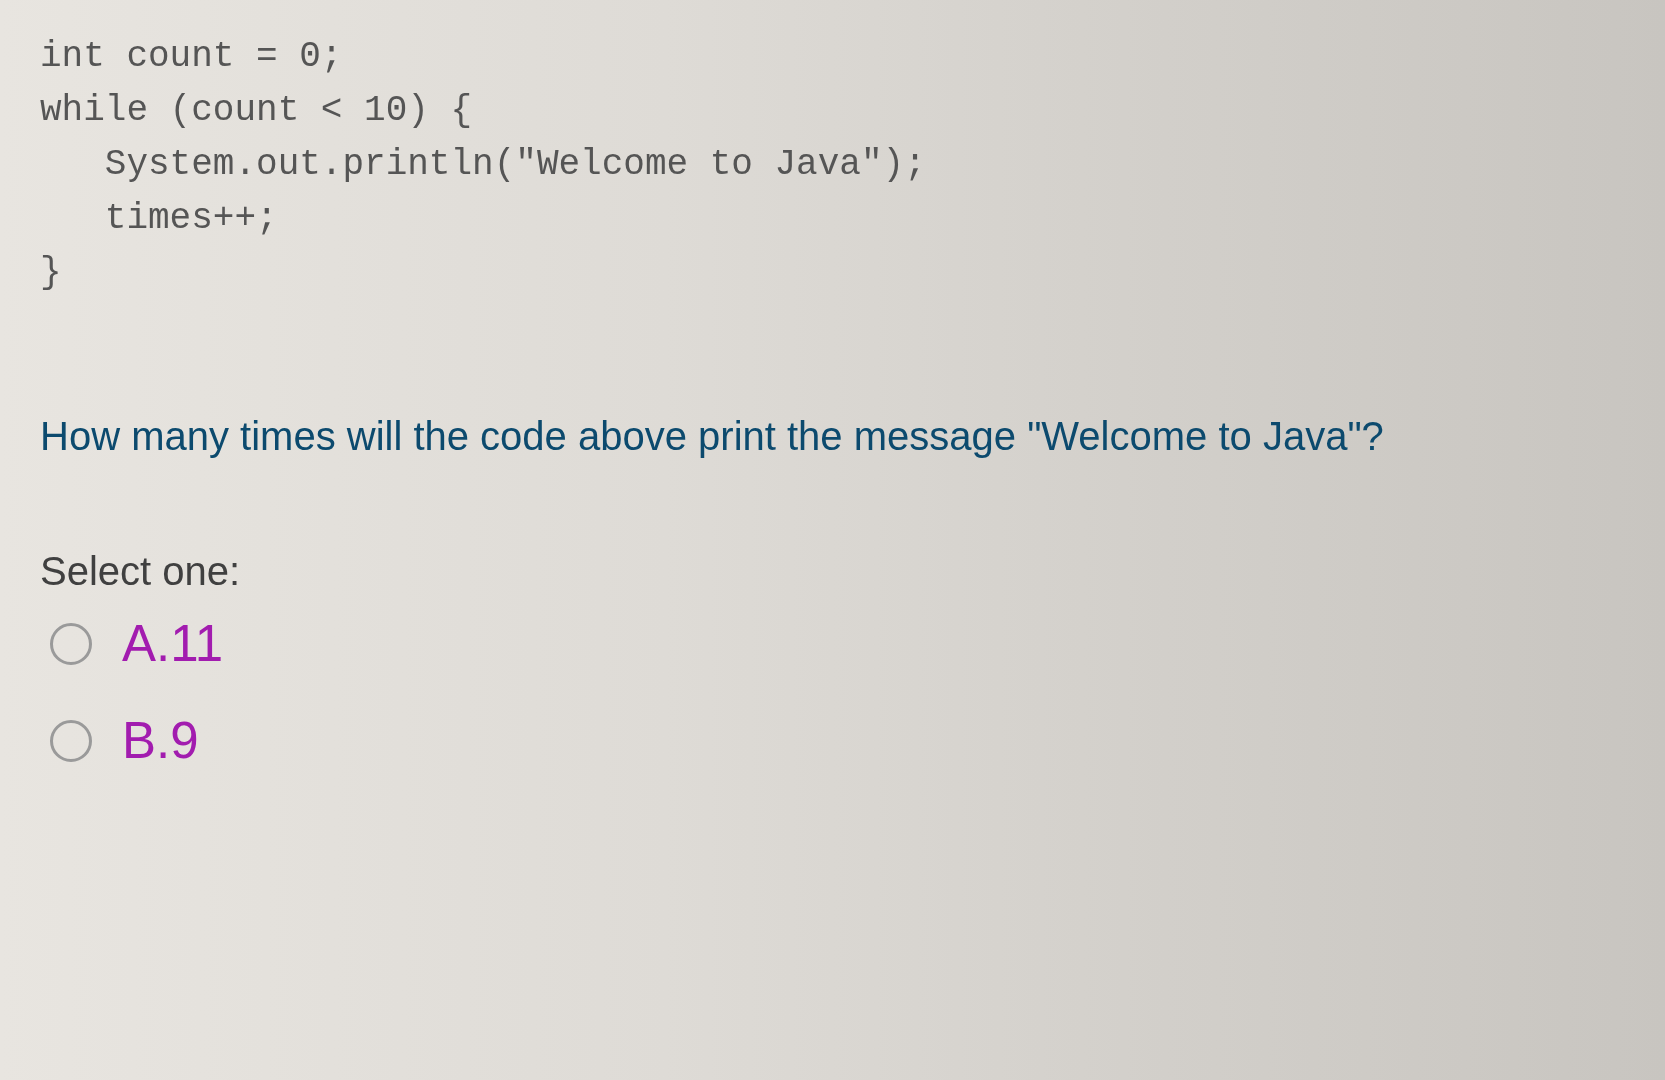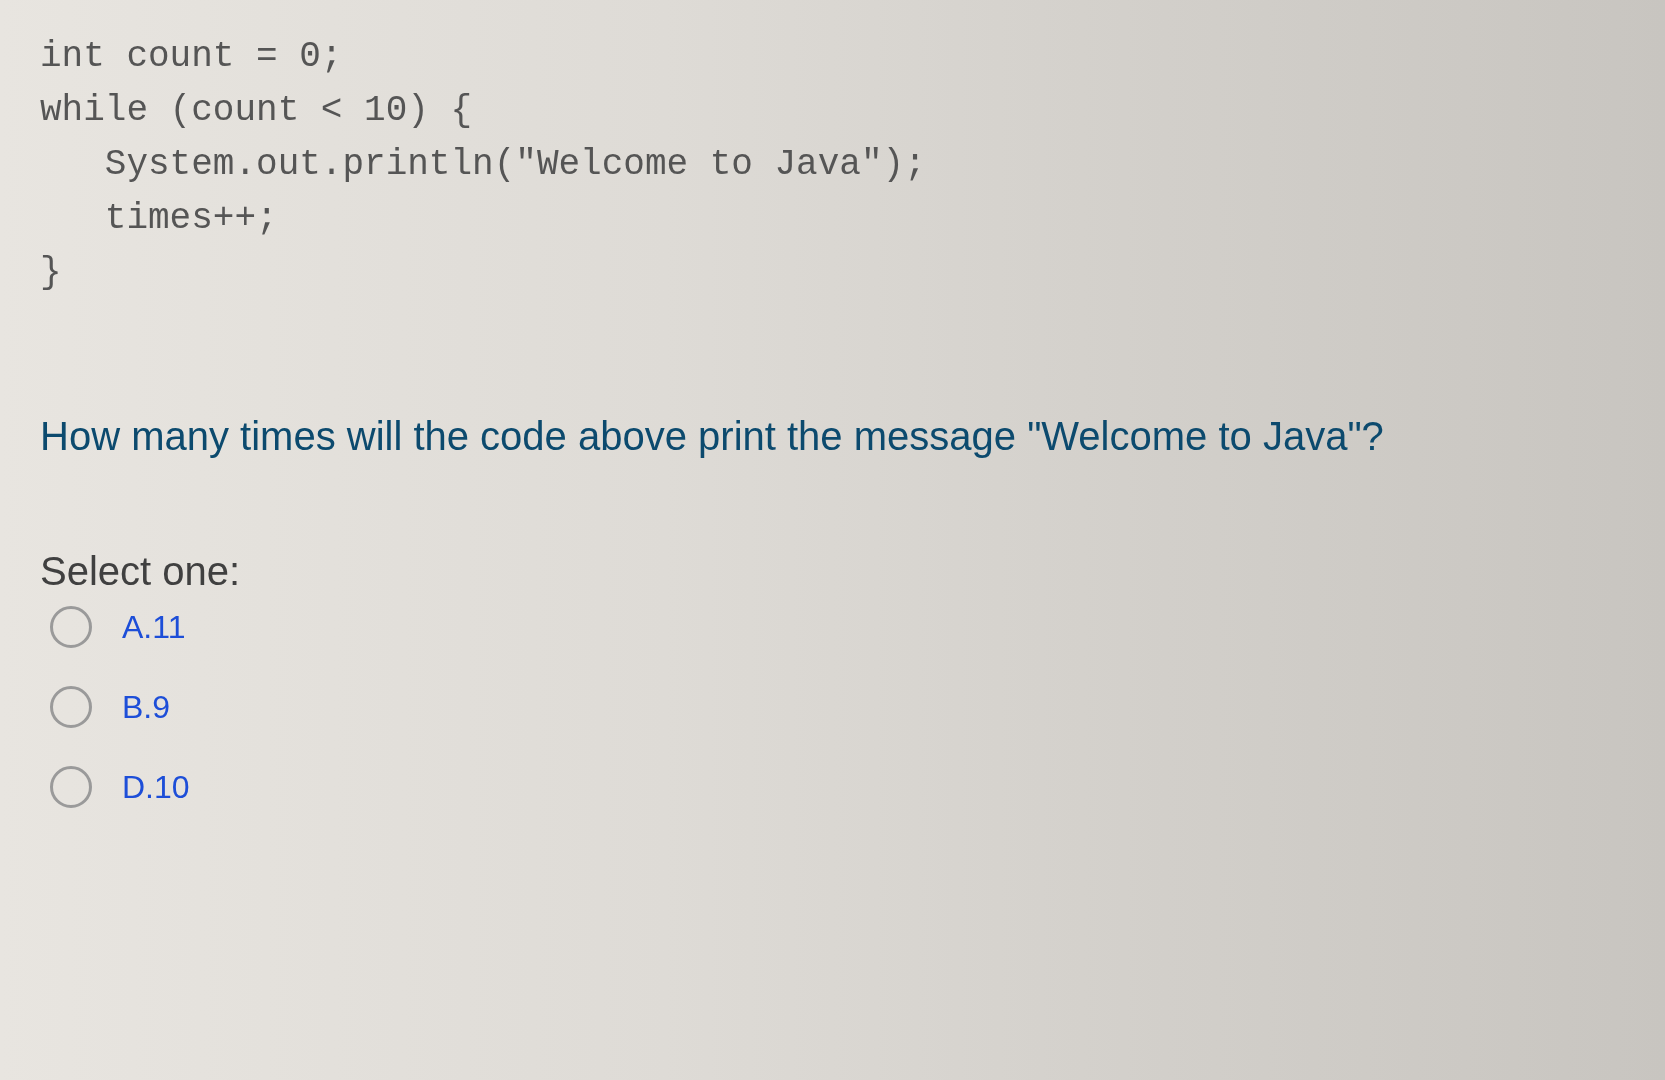--- a/index.html
+++ b/index.html
@@ -29,21 +29,21 @@
     }
     .question-text {
       font-size: 40px;
       color: #0c4a6e;
       margin-bottom: 90px;
       font-weight: 400;
     }
     .select-label {
       font-size: 40px;
       color: #404040;
-      margin-bottom: 12px;
+      margin-bottom: 20px;
       font-weight: 400;
     }
     .options {
       display: flex;
       flex-direction: column;
       gap: 38px;
       padding-left: 10px;
     }
     .option-row {
       display: flex;
@@ -52,22 +52,22 @@
     }
     .radio-circle {
       width: 42px;
       height: 42px;
       border: 3px solid #9a9a9a;
       border-radius: 50%;
       background: transparent;
       flex-shrink: 0;
     }
     .option-label {
-      font-size: 32px;
-      color: #1d4ed8;
+      font-size: 51px;
+      color: #a21caf;
       font-weight: 400;
     }
   </style>
 </head>
 <body>
 
 <div class="code-block">
   <div class="code-line">int count = 0;</div>
   <div class="code-line">while (count &lt; 10) {</div>
   <div class="code-line">   System.out.println("Welcome to Java");</div>
@@ -81,17 +81,13 @@
 
 <div class="options">
   <div class="option-row">
     <div class="radio-circle"></div>
     <span class="option-label">A.11</span>
   </div>
   <div class="option-row">
     <div class="radio-circle"></div>
     <span class="option-label">B.9</span>
   </div>
-  <div class="option-row">
-    <div class="radio-circle"></div>
-    <span class="option-label">D.10</span>
-  </div>
 </div>
 
 </body></html>

